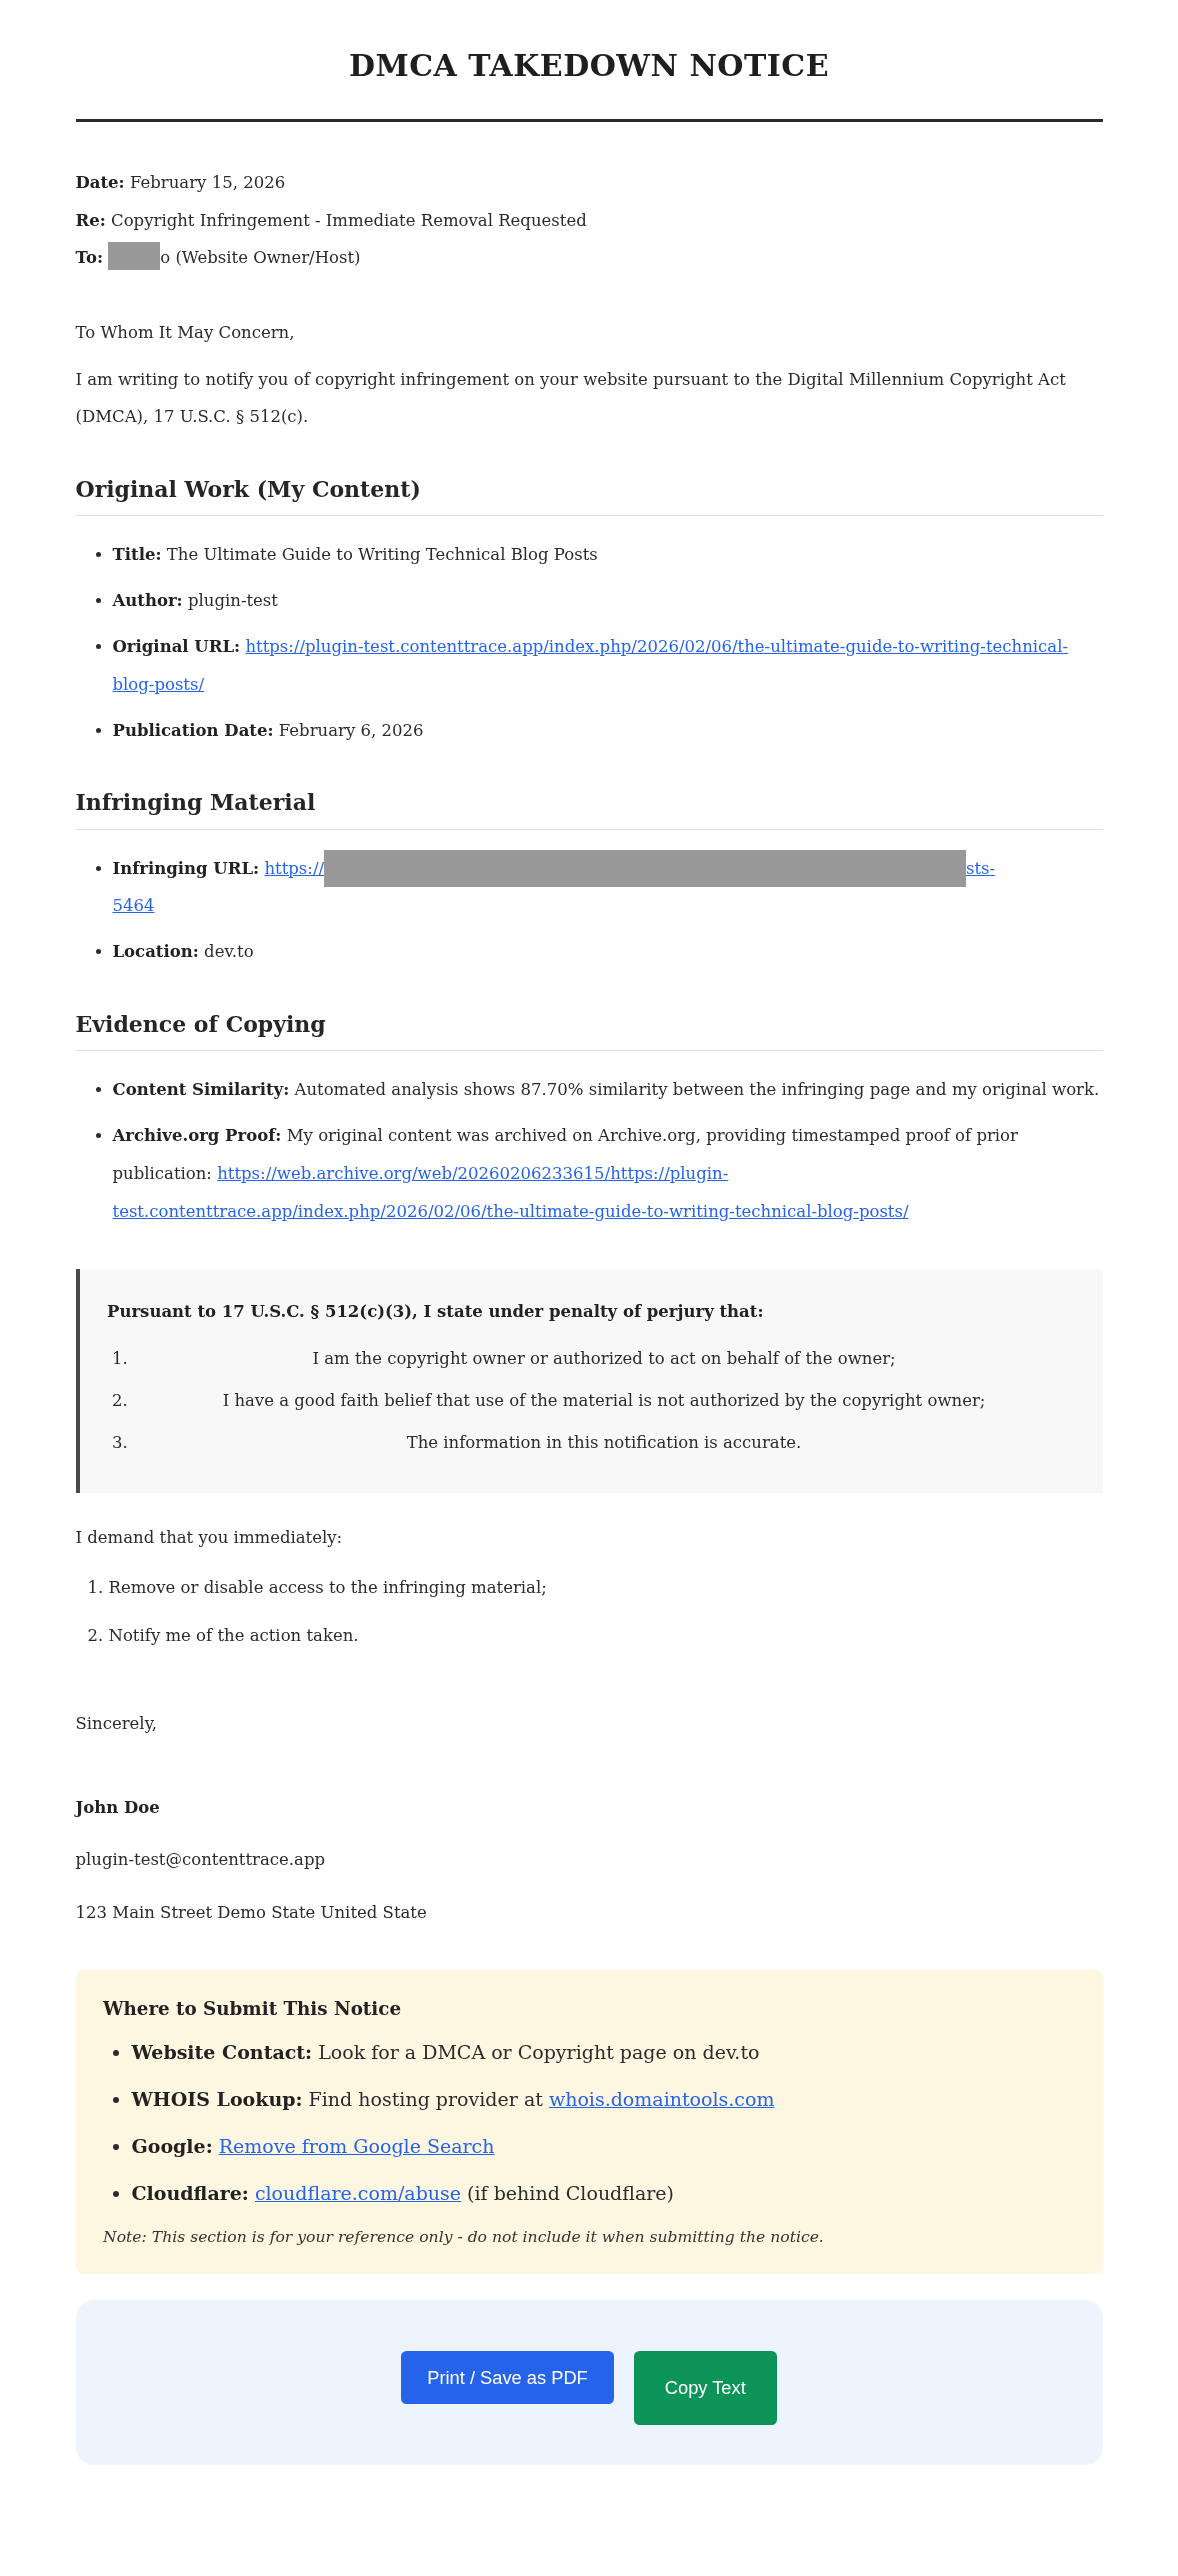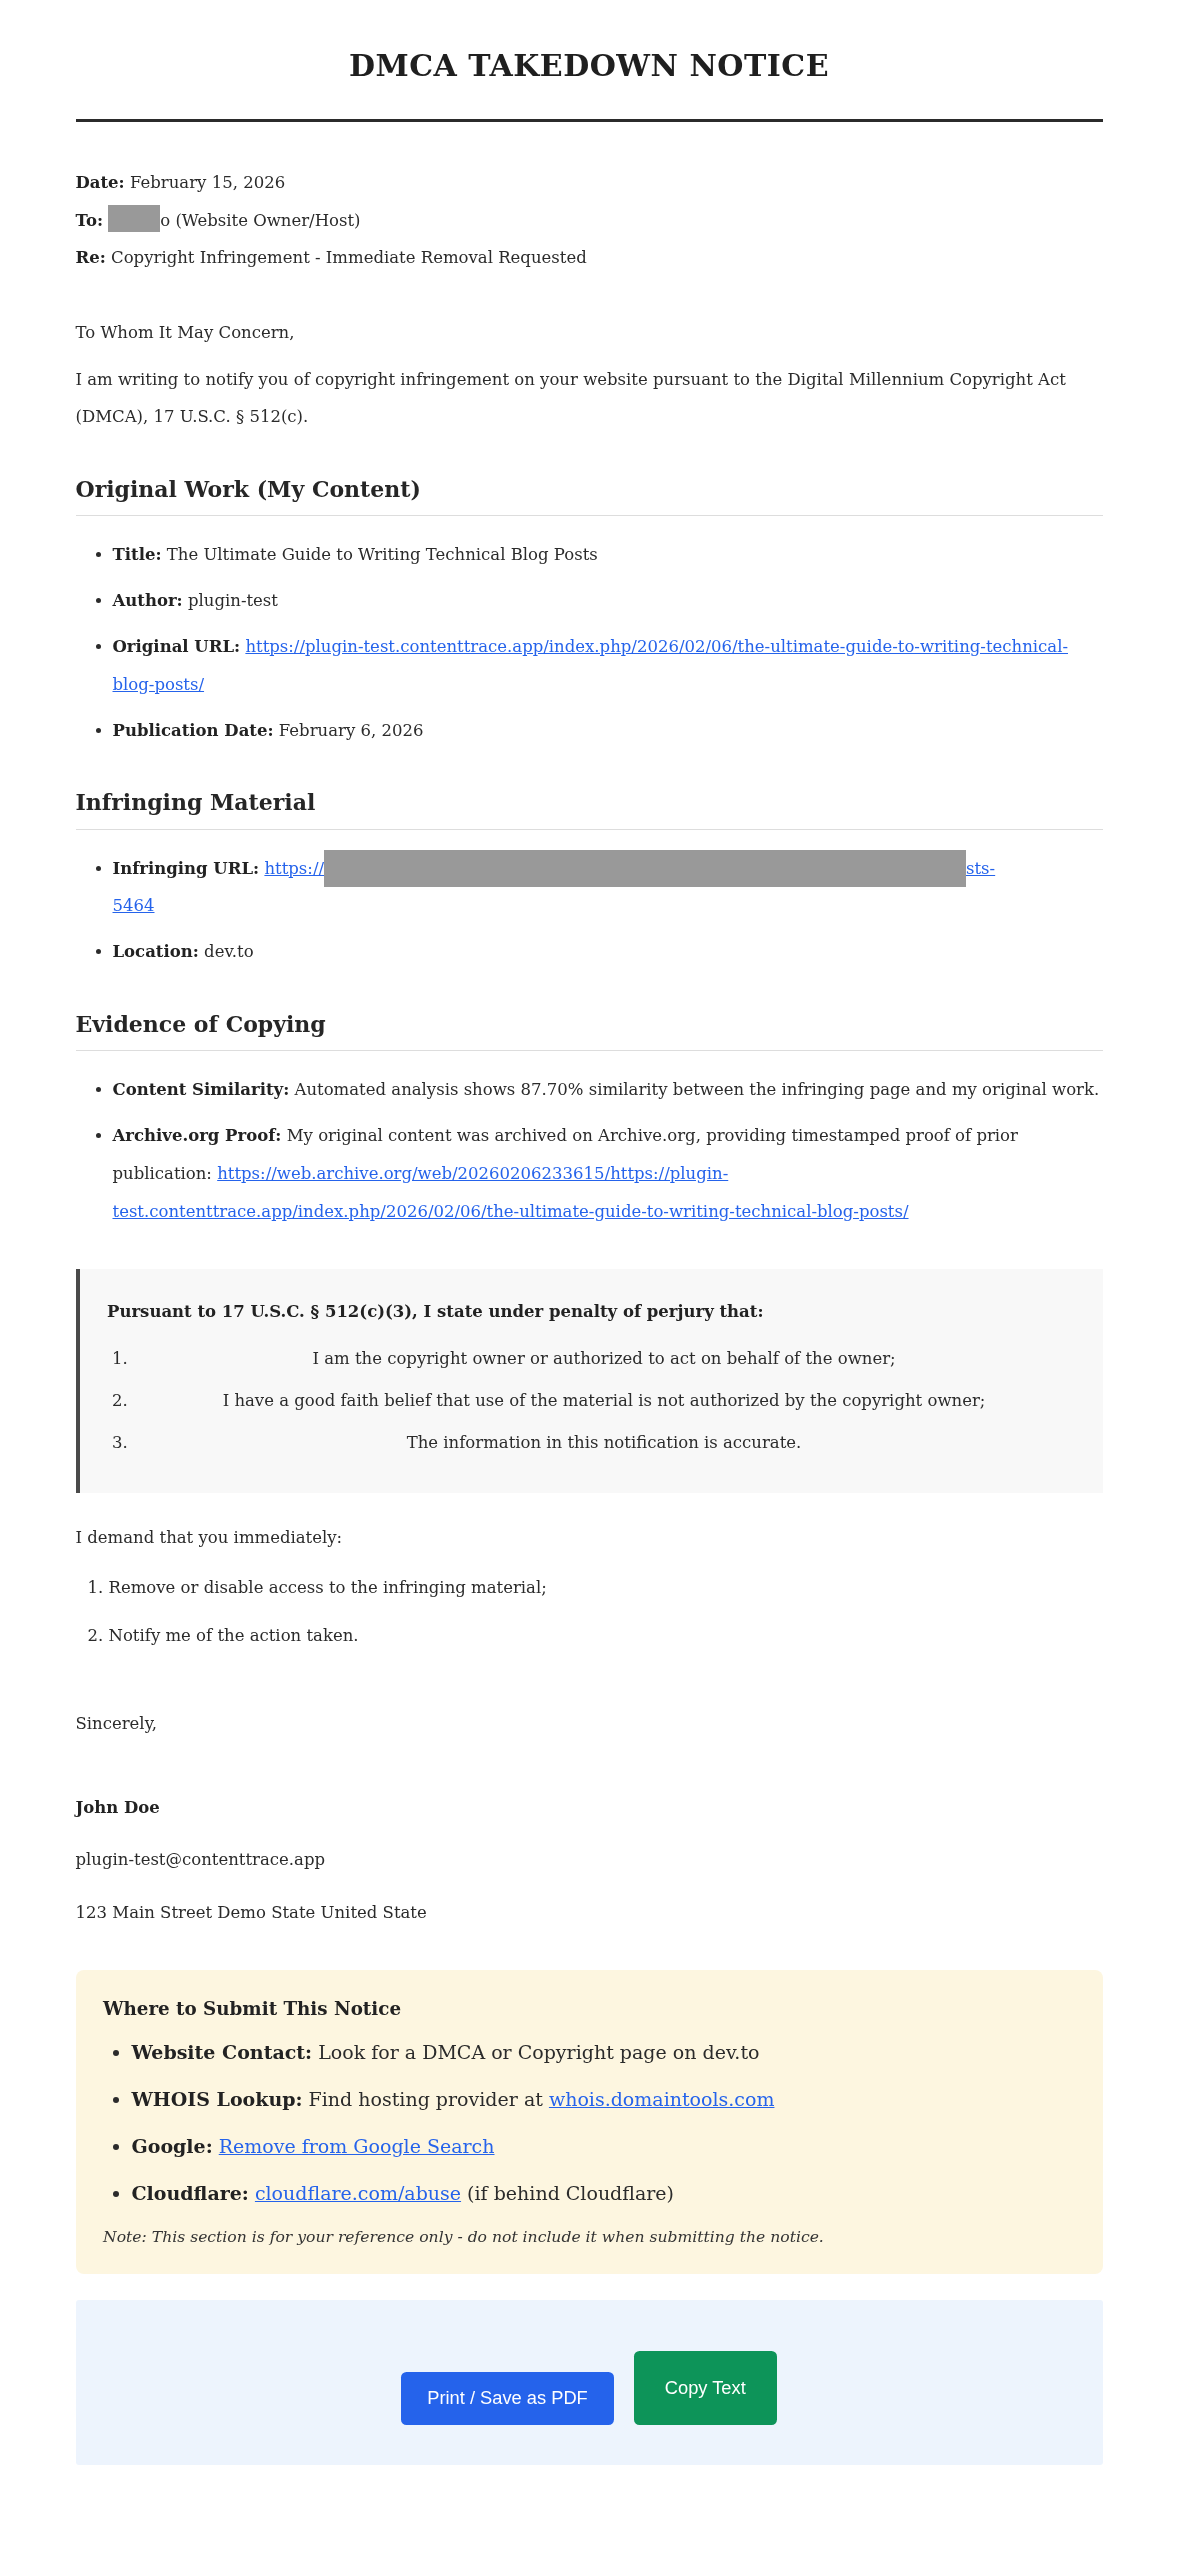--- a/index.html
+++ b/index.html
@@ -127,25 +127,25 @@
     margin:13px 0 0 0;
     font-size:15.6px;
     line-height:1.7;
     font-style:italic;
     color:#333;
   }
   
   .actions-bar{
     margin-top:26px;
     background:var(--actions-box-bg);
-    border-radius:3px;
+    border-radius:18px;
     padding:51px 0 40px 0;
     display:flex;
     justify-content:center;
-    align-items:flex-end;
+    align-items:flex-start;
     gap:20px;
   }
   .btn{
     font-family:"Liberation Sans","DejaVu Sans",sans-serif;
     font-size:18.3px;
     line-height:1.2;
     color:#ffffff;
     border:none;
     border-radius:5.5px;
     cursor:pointer;
@@ -158,22 +158,22 @@
 <body>
 
 <div class="page">
 
   <header class="doc-header">
     <h1 class="doc-title">DMCA TAKEDOWN NOTICE</h1>
   </header>
 
   <div class="meta-block">
     <p><strong>Date:</strong> <span>February 15, 2026</span></p>
+    <p><strong>Re:</strong> <span>Copyright Infringement - Immediate Removal Requested</span></p>
     <p><strong>To:</strong> <span class="redact redact-to"></span><span>o (Website Owner/Host)</span></p>
-    <p><strong>Re:</strong> <span>Copyright Infringement - Immediate Removal Requested</span></p>
   </div>
 
   <p class="salutation">To Whom It May Concern,</p>
 
   <p class="intro">I am writing to notify you of copyright infringement on your website pursuant to the Digital Millennium Copyright Act (DMCA), 17 U.S.C. § 512(c).</p>
 
   <h2 class="section-heading">Original Work (My Content)</h2>
   <ul class="detail-list">
     <li><strong>Title:</strong> <span>The Ultimate Guide to Writing Technical Blog Posts</span></li>
     <li><strong>Author:</strong> <span>plugin-test</span></li>

